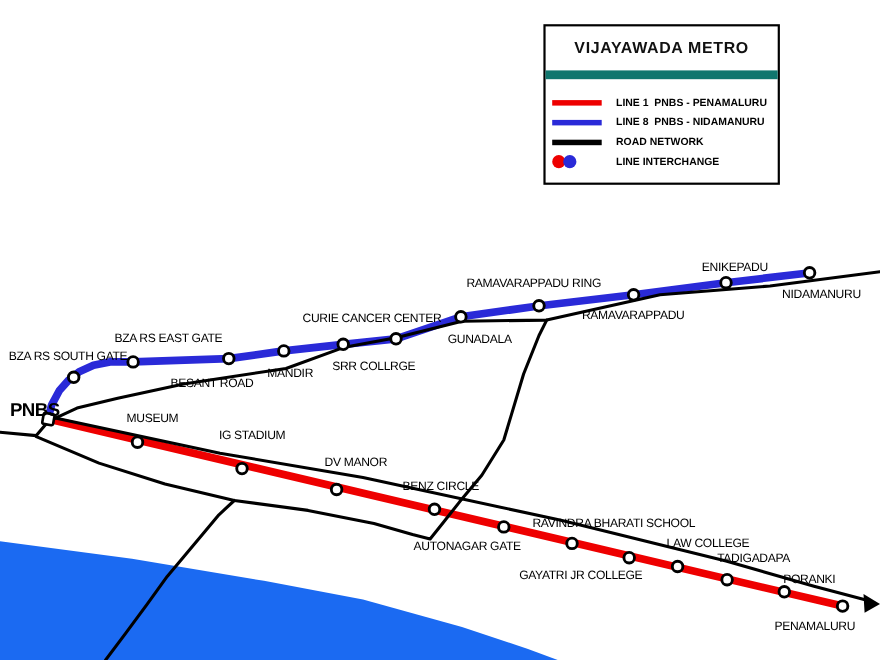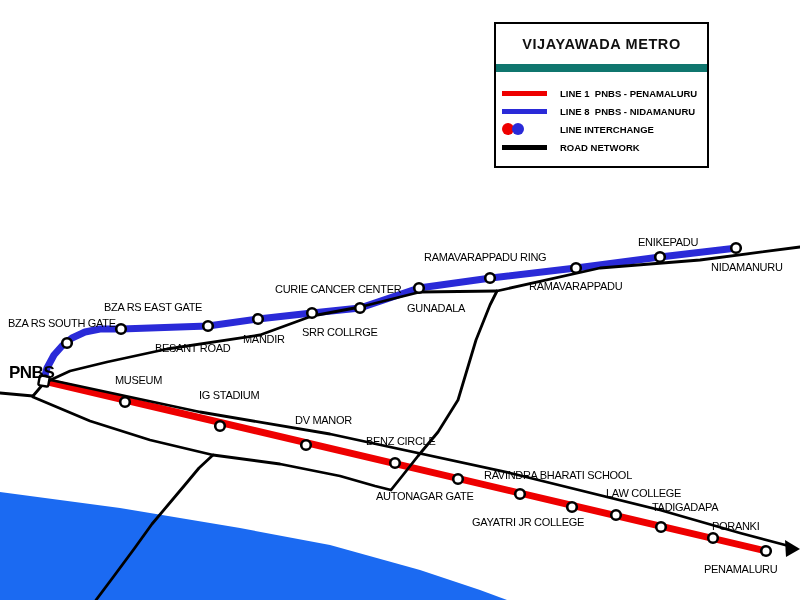--- a/index.html
+++ b/index.html
@@ -88,26 +88,26 @@
     <div class="lg-items">
       <div class="lg-row">
         <span class="lg-swatch" style="background-color: rgb(238, 0, 0);"></span>
         <span class="lg-label">LINE 1  PNBS - PENAMALURU</span>
       </div>
       <div class="lg-row">
         <span class="lg-swatch" style="background-color: rgb(42, 42, 216);"></span>
         <span class="lg-label">LINE 8  PNBS - NIDAMANURU</span>
       </div>
       <div class="lg-row">
+        <span class="lg-swatch" style="background-color: rgb(0, 0, 0);"></span>
+        <span class="lg-label">ROAD NETWORK</span>
+      </div>
+      <div class="lg-row">
         <span class="lg-dots">
           <span class="lg-dot" style="background-color: rgb(238, 0, 0);"></span>
           <span class="lg-dot d2" style="background-color: rgb(42, 42, 216);"></span>
         </span>
         <span class="lg-label">LINE INTERCHANGE</span>
-      </div>
-      <div class="lg-row">
-        <span class="lg-swatch" style="background-color: rgb(0, 0, 0);"></span>
-        <span class="lg-label">ROAD NETWORK</span>
       </div>
     </div>
   </div>
 
 </div>
 
 </body></html>

